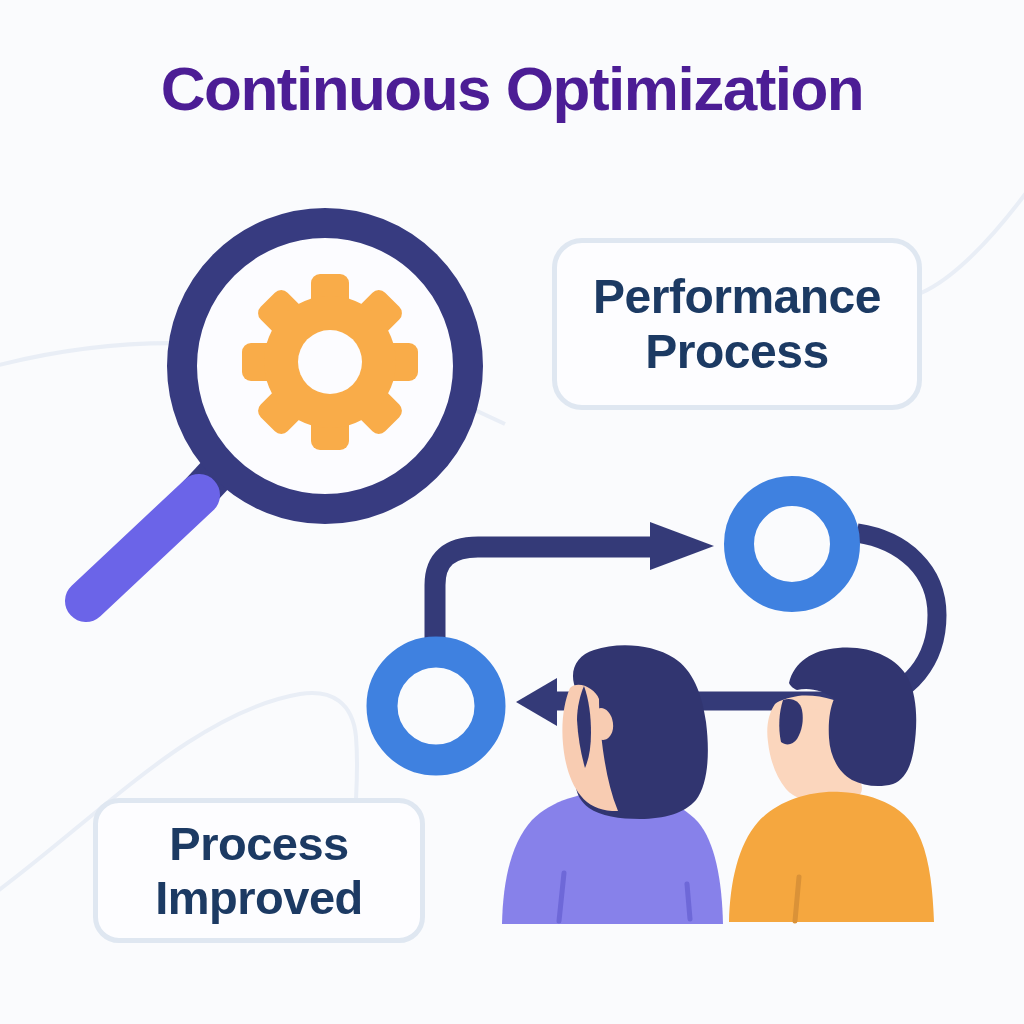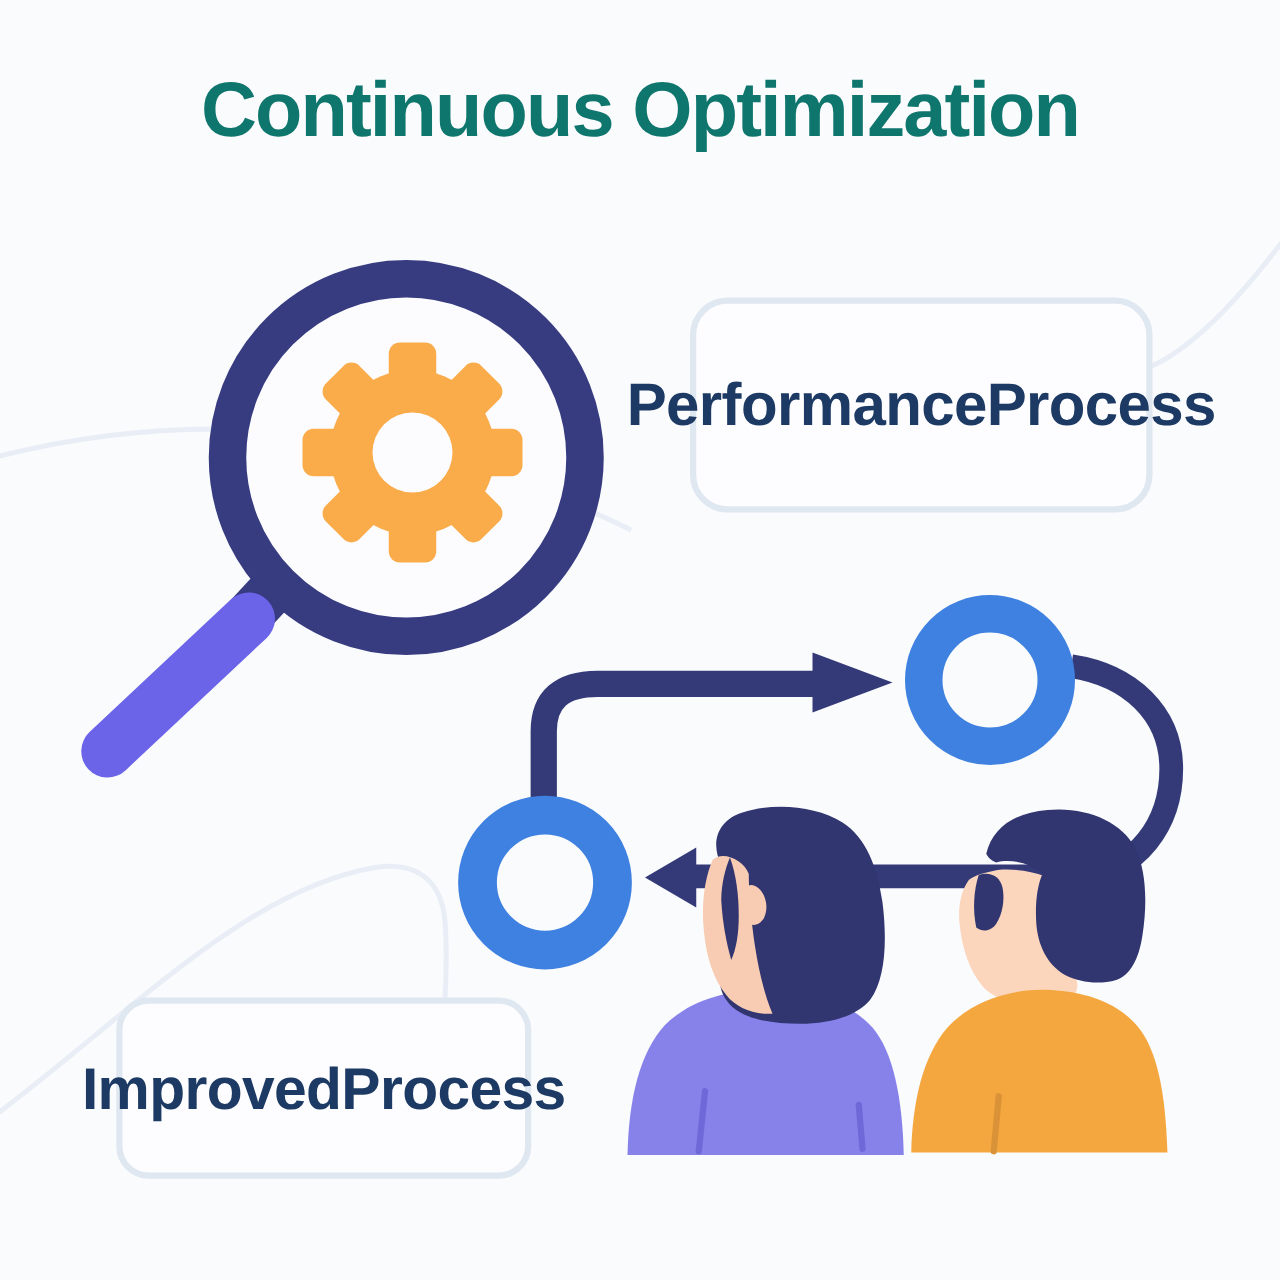--- a/index.html
+++ b/index.html
@@ -3,25 +3,25 @@
 <meta charset="utf-8">
 <style>
   html,body{margin:0;padding:0;background:#fafbfd;}
   .stage{
     position:relative;width:1024px;height:1024px;background:#fafbfd;overflow:hidden;
     font-family:"Liberation Sans", sans-serif;
   }
   .stage svg{position:absolute;left:0;top:0;width:1024px;height:1024px;display:block;}
   .page-title{
     position:absolute;left:0;right:0;top:56px;margin:0;text-align:center;
-    font-size:62px;line-height:66px;font-weight:700;letter-spacing:-1.5px;color:#0f766e;
+    font-size:62px;line-height:66px;font-weight:700;letter-spacing:-1.5px;color:#4c1d95;
   }
   .label-card{
     position:absolute;box-sizing:border-box;background:#fdfdff;border:5px solid #dfe7f1;
-    display:flex;align-items:center;justify-content:center;
+    display:flex;flex-direction:column;align-items:center;justify-content:center;
     font-weight:700;color:#1c3a63;text-align:center;letter-spacing:-0.5px;
   }
   .card-performance{left:552px;top:238px;width:370px;height:172px;border-radius:30px;font-size:48px;line-height:55px;}
   .card-process{left:93px;top:798px;width:332px;height:145px;border-radius:26px;font-size:47px;line-height:54px;}
 </style>
 </head>
 <body>
 
 <div class="stage">
 
@@ -80,17 +80,17 @@
   </svg>
 
   <h1 class="page-title">Continuous Optimization</h1>
 
   <div class="label-card card-performance">
     <span>Performance</span>
     <span>Process</span>
   </div>
 
   <div class="label-card card-process">
+    <span>Process</span>
     <span>Improved</span>
-    <span>Process</span>
   </div>
 
 </div>
 
 </body></html>

